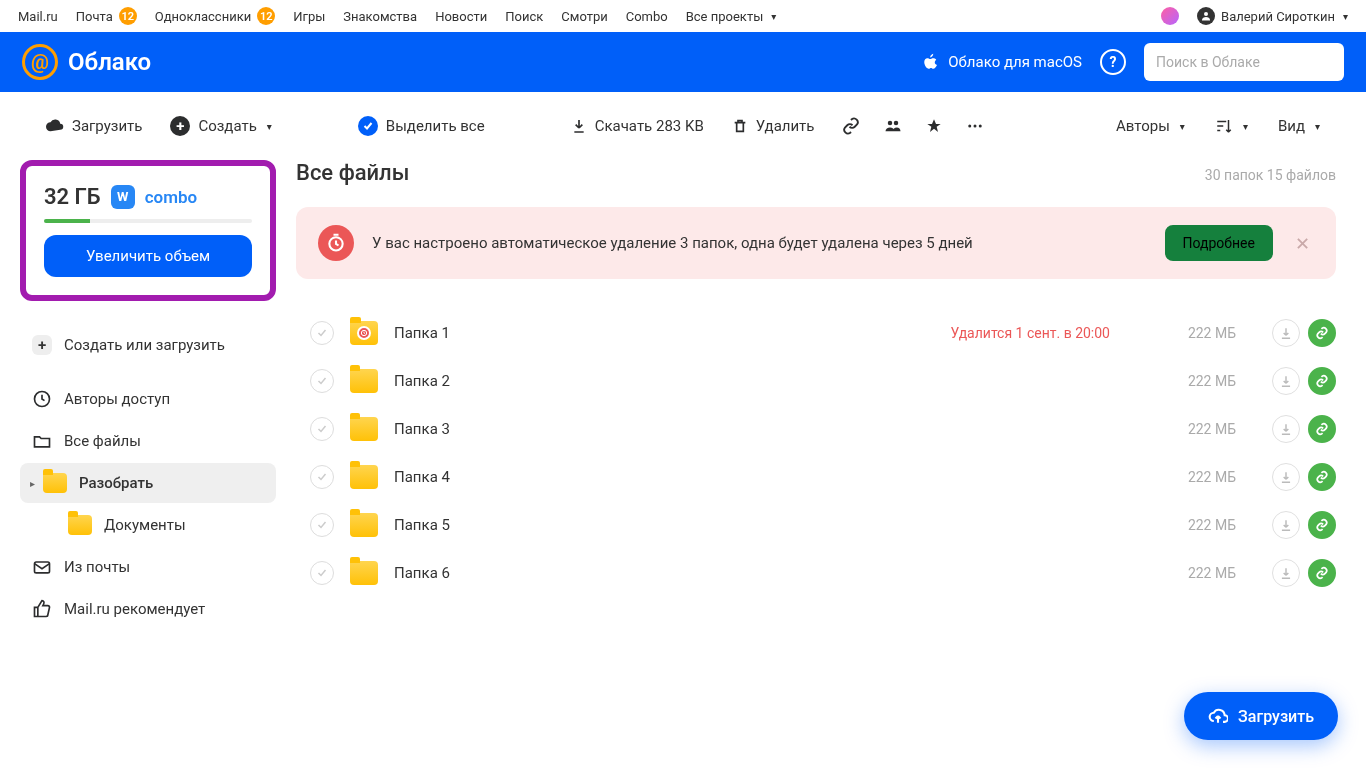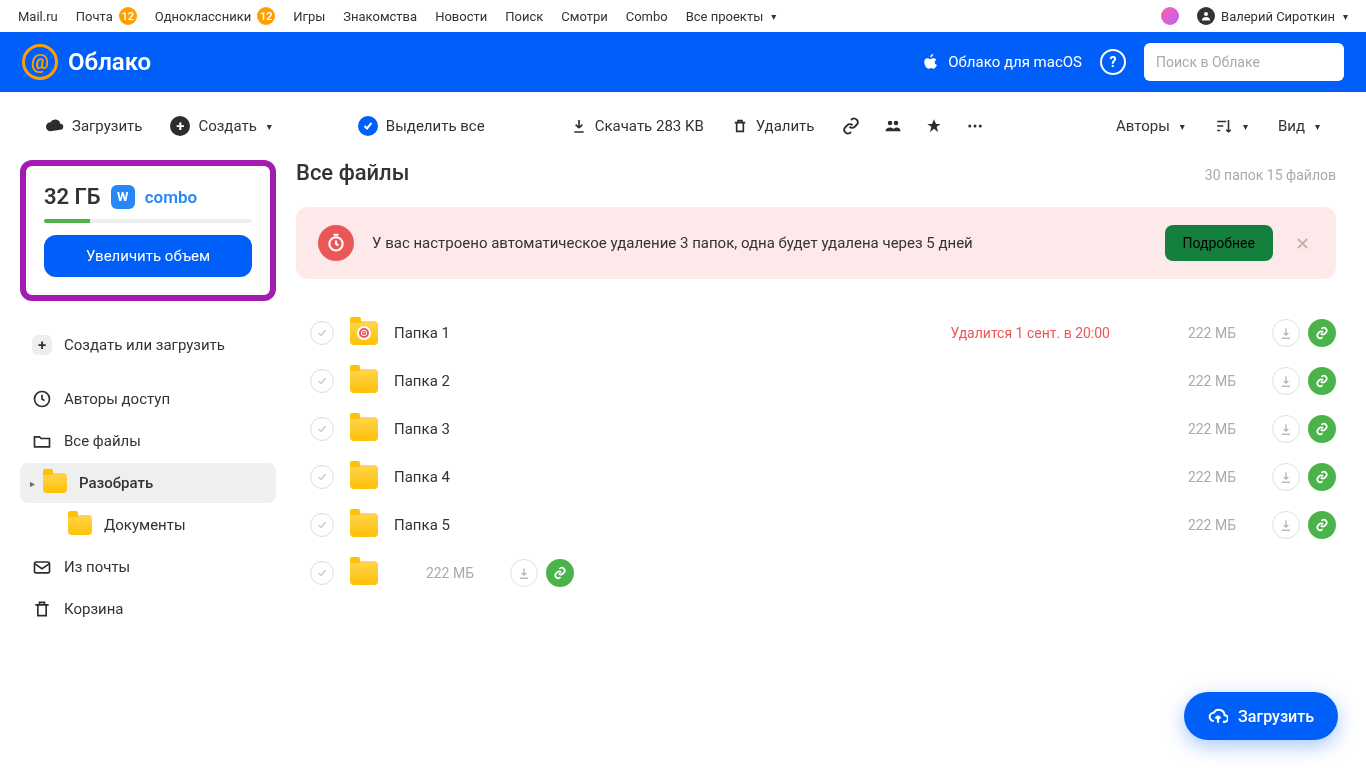--- a/index.html
+++ b/index.html
@@ -289,23 +289,23 @@
       </div>
       <div class="nav-item">
         <svg width="20" height="20" viewBox="0 0 24 24" fill="none" stroke="#2c2d2e" stroke-width="2">
             <rect x="3" y="6" width="18" height="13" rx="2"></rect>
             <path d="m3 8 9 6 9-6"></path>
           </svg>
         <span>Из почты</span>
       </div>
       <div class="nav-item">
         <svg width="20" height="20" viewBox="0 0 24 24" fill="none" stroke="#2c2d2e" stroke-width="2">
-            <path d="M4 7h16M9 7V4h6v3M7 7v13h10V7"></path>
-          </svg>
-        <span>Корзина</span>
+            <path d="M7 10v11H3V10zM7 10l5-8c2 0 3 2 2 4l-1 2h6c1 0 2 1 2 2l-2 9c0 1-1 2-2 2H7"></path>
+          </svg>
+        <span>Mail.ru рекомендует</span>
       </div>
     </div>
   </div>
 
   <div class="main">
     <div class="heading">
       <h1>Все файлы</h1>
       <span class="count">30 папок 15 файлов</span>
     </div>
     <div class="notice">
@@ -442,20 +442,21 @@
             </span>
     </span>
         </div>
         <div class="file-row">
     <span class="sel">
             <svg width="12" height="12" viewBox="0 0 24 24" fill="none" stroke="currentColor" stroke-width="3">
               <path d="m5 12 5 5 9-11"></path>
             </svg>
           </span>
     <span class="folder-ico" style="width:28px;height:24px;"></span>
+    <span class="fname">Папка 6</span>
 
     <span class="fsize">222 МБ</span>
     <span class="actions">
       <span class="round-btn dl">
               <svg width="14" height="14" viewBox="0 0 24 24" fill="none" stroke="currentColor" stroke-width="2.5">
                 <path d="M12 4v12m0 0l-4-4m4 4l4-4M5 21h14"></path>
               </svg>
             </span>
       <span class="round-btn link">
               <svg width="14" height="14" viewBox="0 0 24 24" fill="none" stroke="#fff" stroke-width="3">

